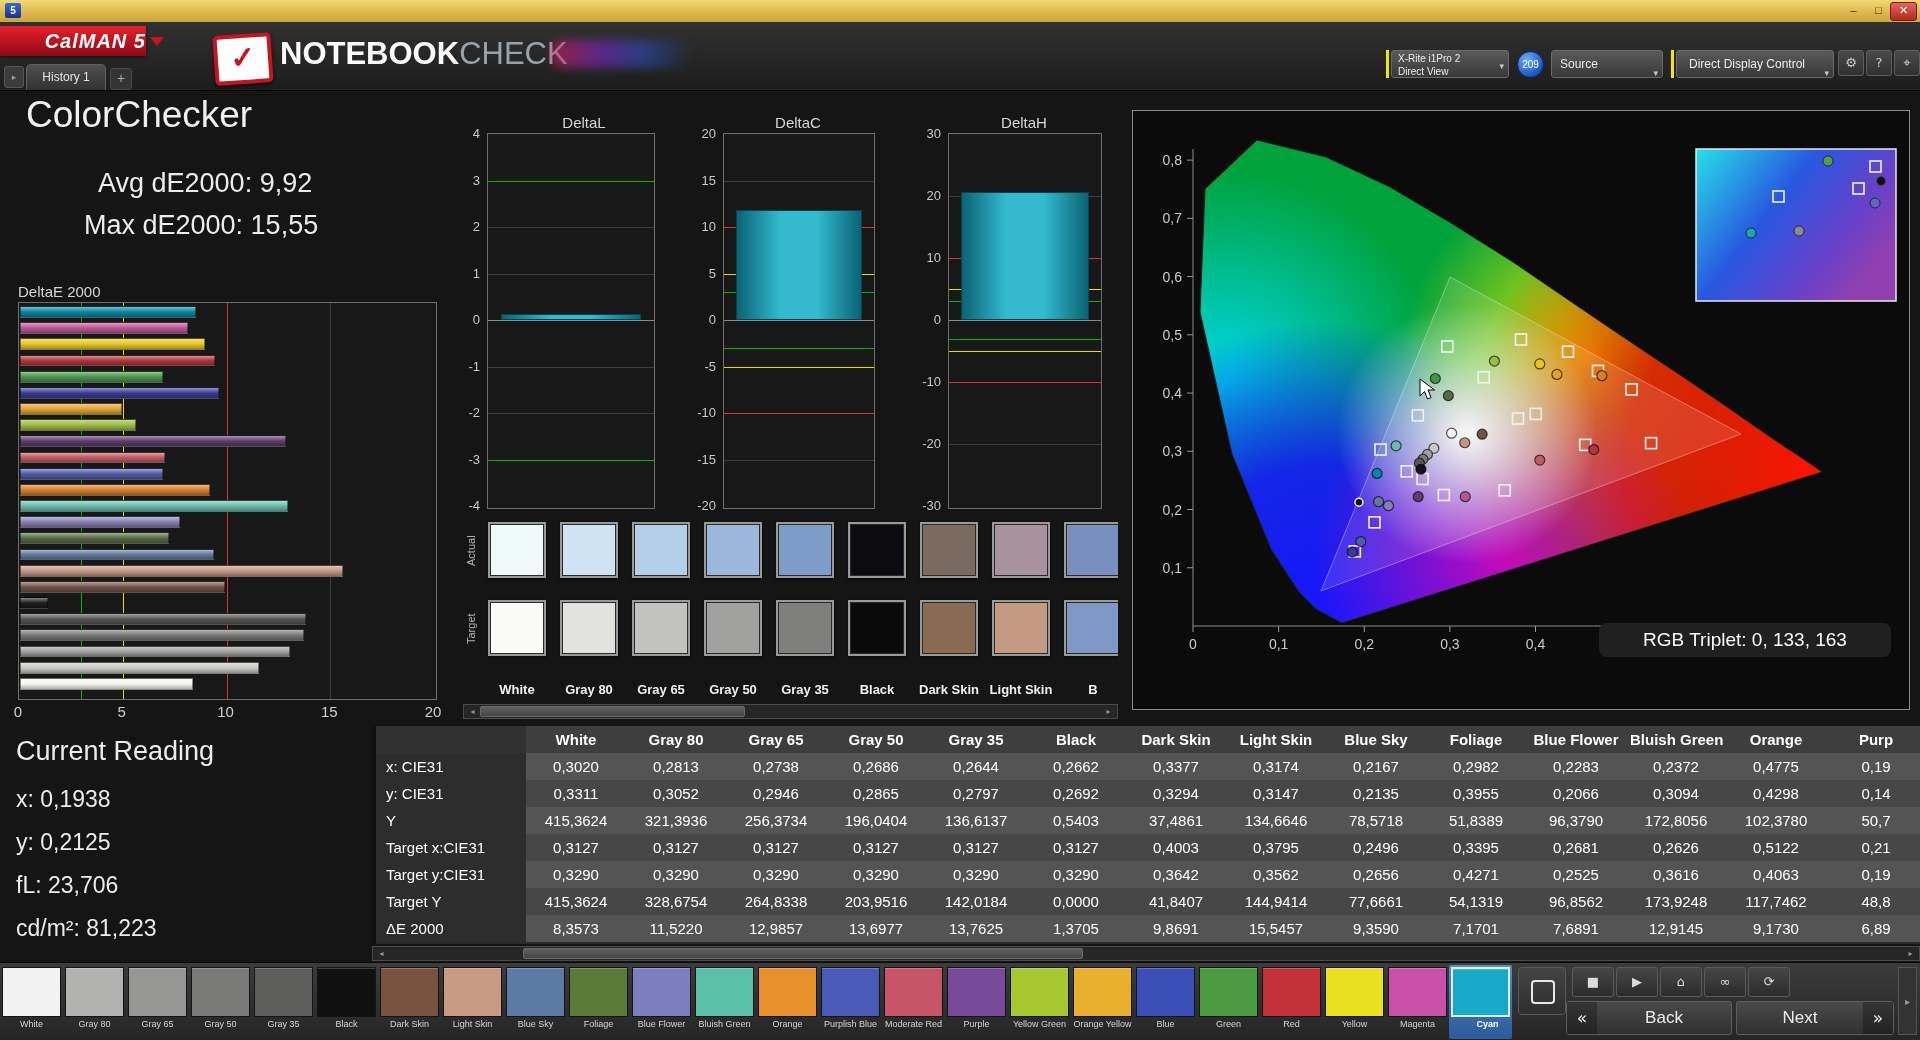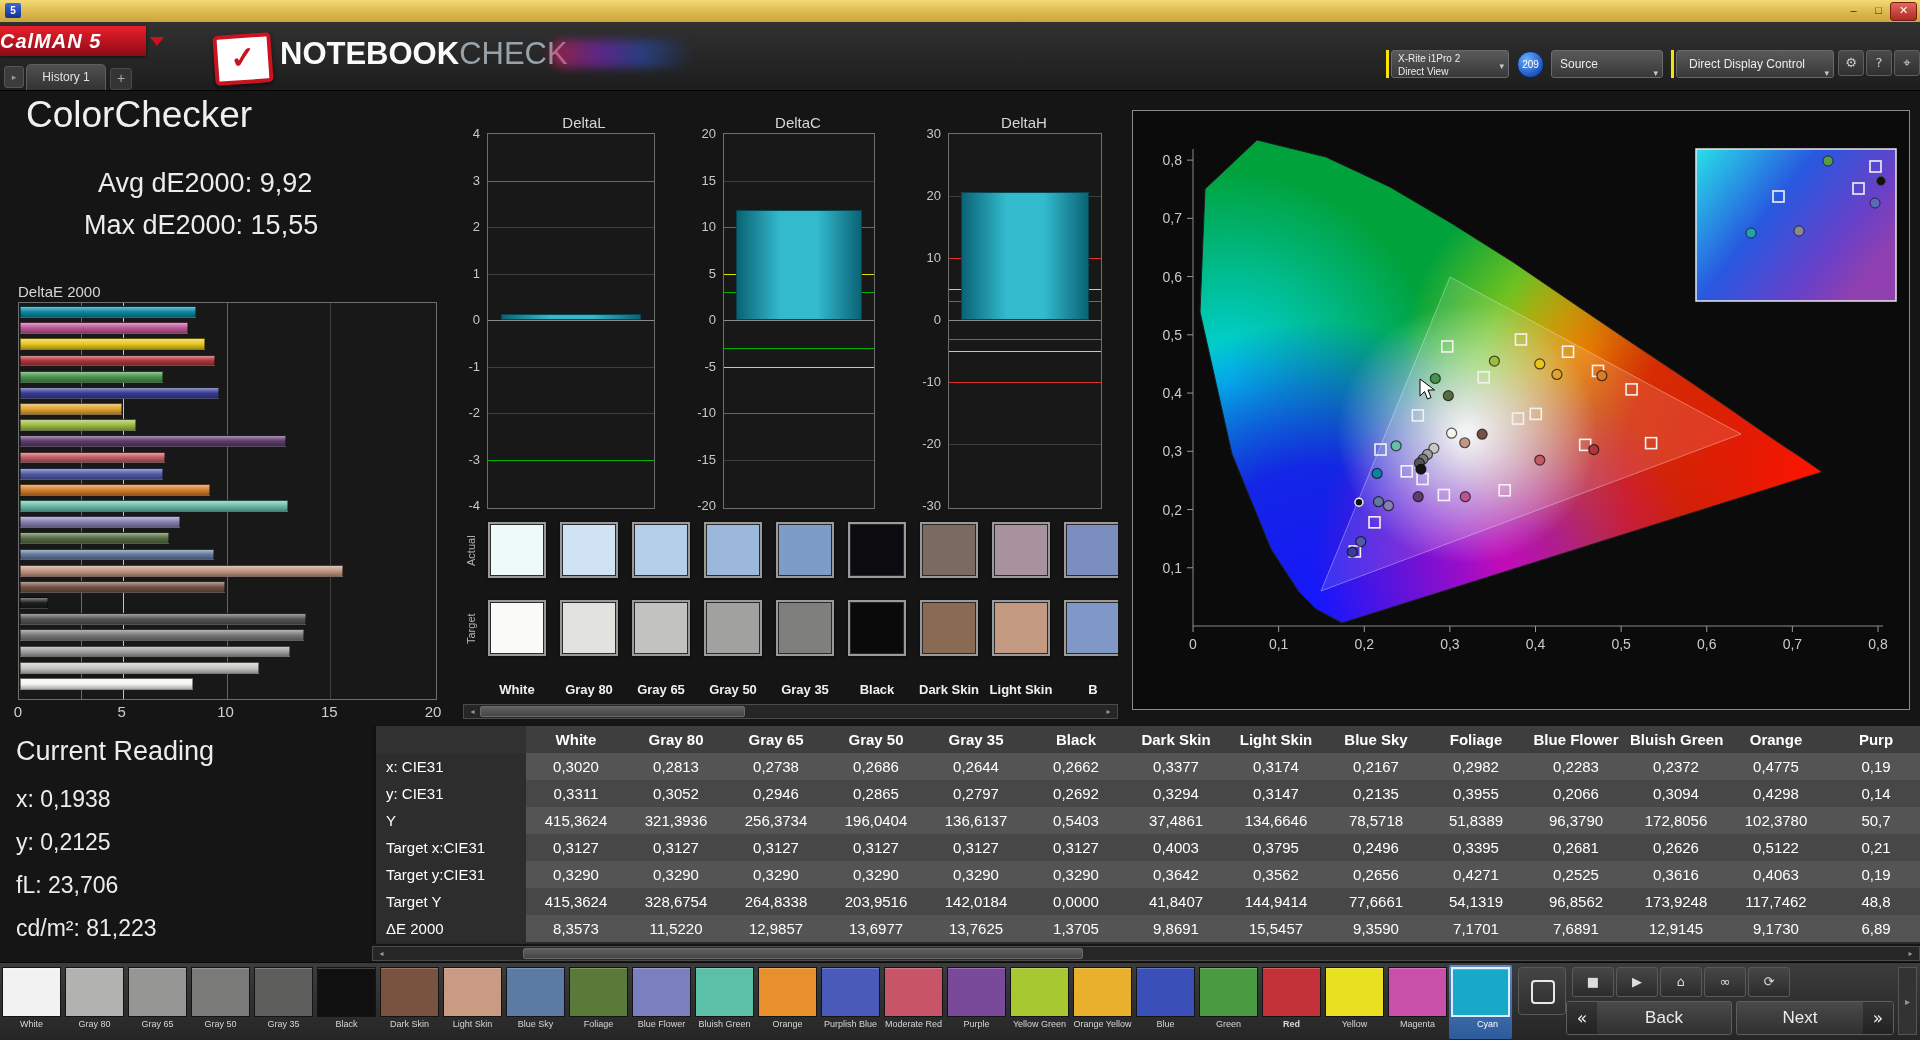--- a/index.html
+++ b/index.html
@@ -7,21 +7,21 @@
   
   #titlebar{position:absolute;left:0;top:0;width:1920px;height:22px;background:linear-gradient(#f2da74,#dcb94e 55%,#caa53c);border-bottom:1px solid #8a6f1e;}
   .app-icon{position:absolute;left:5px;top:3px;width:16px;height:15px;background:linear-gradient(#3a6ae0,#16308a);color:#fff;font-size:10px;font-weight:bold;text-align:center;line-height:15px;border-radius:2px;}
   .win-title{position:absolute;left:0;right:0;top:3px;text-align:center;font-size:12px;color:#221a00;}
   .win-btn{position:absolute;top:2px;width:25px;height:17px;text-align:center;line-height:16px;font-size:11px;color:#332a08;cursor:default;}
   #btn-min{right:54px}
   #btn-max{right:29px}
   #btn-close{right:3px;background:linear-gradient(#e0695e,#b02a20);color:#fff;border-radius:3px;border:1px solid #7a1a12;line-height:15px;}
   
   #toolbar{position:absolute;top:22px;left:0;width:1920px;height:68px;background:linear-gradient(#313131,#1d1d1d);border-bottom:1px solid #000;}
-  #calman-logo{position:absolute;left:0;top:4px;width:146px;height:30px;background:linear-gradient(#e8202c,#8e0a14);color:#fff;font-style:italic;font-weight:bold;font-size:20px;text-align:left;line-height:30px;letter-spacing:1px;box-shadow:0 1px 3px rgba(0,0,0,.6);}
+  #calman-logo{position:absolute;left:0;top:4px;width:146px;height:30px;background:linear-gradient(#e8202c,#8e0a14);color:#fff;font-style:italic;font-weight:bold;font-size:20px;text-align:right;line-height:30px;letter-spacing:1px;box-shadow:0 1px 3px rgba(0,0,0,.6);}
   #calman-dd{position:absolute;left:150px;top:15px;width:0;height:0;border-left:7px solid transparent;border-right:7px solid transparent;border-top:9px solid #d01020;}
   #tab-scroll{position:absolute;left:4px;top:44px;width:18px;height:20px;background:#3c3c3c;border:1px solid #555;border-radius:3px;color:#999;font-size:9px;text-align:center;line-height:20px;font-family:"DejaVu Sans",sans-serif;}
   #tab{position:absolute;left:26px;top:42px;width:78px;height:25px;background:linear-gradient(#505050,#323232);border:1px solid #606060;border-bottom:none;border-radius:5px 5px 0 0;color:#e2e2e2;font-size:12px;text-align:center;line-height:25px;}
   #tab-add{position:absolute;left:110px;top:46px;width:20px;height:20px;background:#343434;border:1px solid #4a4a4a;border-radius:3px;color:#aaa;font-size:14px;text-align:center;line-height:18px;}
   #nbc{position:absolute;left:212px;top:6px;width:480px;height:58px;}
   #nbc-icon{position:absolute;left:2px;top:6px;width:50px;height:42px;background:#fff;border:4px solid #c81420;border-radius:5px;color:#c81420;font-size:30px;font-weight:bold;text-align:center;line-height:40px;transform:rotate(-4deg);box-shadow:0 2px 4px rgba(0,0,0,.6);}
   #nbc-text{position:absolute;left:68px;top:8px;font-size:31px;font-weight:bold;white-space:nowrap;}
   #nbc-text .bold{color:#fafafa;}
   #nbc-text .light{color:#98a2aa;font-weight:normal;}
   #nbc-smear{position:absolute;left:340px;top:12px;width:140px;height:28px;background:linear-gradient(90deg,rgba(230,30,90,.55),rgba(140,40,230,.5) 35%,rgba(40,90,230,.45) 65%,rgba(40,90,230,0));filter:blur(5px);border-radius:10px;}
@@ -87,21 +87,21 @@
   #data-table td.val{text-align:center;}
   #table-scroll{left:372px;top:946px;width:1548px;height:15px;}
   #table-thumb{left:150px;width:560px;}
   
   #bottombar{position:absolute;left:0;top:962px;width:1920px;height:78px;background:linear-gradient(#3c3c3c,#252525);border-top:1px solid #0a0a0a;}
   .bswatch{position:absolute;top:2px;width:63px;height:74px;box-sizing:border-box;}
   .bswatch .blk{position:absolute;left:2px;right:2px;top:2px;height:50px;border:1px solid #141414;box-shadow:inset 0 1px 0 rgba(255,255,255,.22);box-sizing:border-box;}
   .bswatch .lbl{position:absolute;left:0;right:0;top:55px;font-size:9px;line-height:9px;text-align:center;color:#d6d6d6;}
   .bswatch.sel{background:linear-gradient(#5a8ac8,#2c5a9a);border-radius:2px;}
   .bswatch.sel .blk{border:2px solid #dceeff;}
-  .bswatch.sel .lbl{color:#fff;font-weight:normal;margin-left:14px;}
+  .bswatch.sel .lbl{color:#fff;font-weight:bold;margin-left:14px;}
   #layout-btn{position:absolute;left:1518px;top:4px;width:48px;height:48px;background:linear-gradient(#454545,#2e2e2e);border:1px solid #5a5a5a;border-radius:4px;box-sizing:border-box;}
   .layout-ico{position:absolute;left:12px;top:12px;width:20px;height:20px;border:2.5px solid #e8e8e8;border-radius:4px;}
   .tbtn{position:absolute;top:4px;width:42px;height:30px;background:linear-gradient(#464646,#2c2c2c);border:1px solid #5a5a5a;border-radius:3px;color:#ddd;text-align:center;line-height:28px;font-size:13px;font-family:"DejaVu Sans",sans-serif;box-sizing:border-box;}
   .navbtn{position:absolute;top:38px;height:34px;background:linear-gradient(#4a4a4a,#303030);border:1px solid #5e5e5e;border-radius:3px;color:#ececec;display:flex;align-items:stretch;box-sizing:border-box;}
   .navbtn .chev{width:30px;background:rgba(0,0,0,.28);text-align:center;line-height:32px;font-size:17px;font-family:"DejaVu Sans",sans-serif;}
   .navbtn .navlab{flex:1;text-align:center;line-height:32px;font-size:17px;}
   #back-btn{left:1566px;width:166px;}
   #next-btn{left:1736px;width:158px;}
   #scrollr-btn{position:absolute;left:1898px;top:4px;width:19px;height:68px;background:#333;border:1px solid #555;color:#999;text-align:center;line-height:68px;font-size:10px;font-family:"DejaVu Sans",sans-serif;box-sizing:border-box;}
 </style>
@@ -454,20 +454,21 @@
       <rect x="720" y="72" width="11" height="11" fill="none" stroke="#f2f2f2" stroke-width="1.6"></rect>
       <rect x="737" y="50" width="11" height="11" fill="none" stroke="#f2f2f2" stroke-width="1.6"></rect>
       <circle cx="695" cy="50" r="5" fill="#5a9a4a" stroke="rgba(0,0,0,.6)"></circle>
       <circle cx="618" cy="122" r="5" fill="#28a0a8" stroke="rgba(0,0,0,.6)"></circle>
       <circle cx="666" cy="120" r="5" fill="#8a8a92" stroke="rgba(0,0,0,.6)"></circle>
       <circle cx="742" cy="92" r="5" fill="#5a6ab8" stroke="rgba(0,0,0,.6)"></circle>
       <circle cx="748" cy="70" r="4.5" fill="#111111" stroke="#444444"></circle>
     </g>
     <path d="M287 268 l0 17 l4.5 -4.5 l3 7.5 l3.5 -1.5 l-3 -7.5 l6.5 0 Z" fill="#ffffff" stroke="#000000" stroke-width="1"></path>
   </svg>
+  <div id="rgb-triplet">RGB Triplet: 0, 133, 163</div>
 </div>
 
 <div id="table-wrap">
   <table id="data-table">
       <colgroup>
         <col style="width: 150px;">
         <col style="width: 100px;">
         <col style="width: 100px;">
         <col style="width: 100px;">
         <col style="width: 100px;">
@@ -721,21 +722,21 @@
       <div class="lbl">Orange Yellow</div>
     </div>
     <div class="bswatch" style="left: 1134px;">
       <div class="blk" style="background: rgb(58, 80, 184);"></div>
       <div class="lbl">Blue</div>
     </div>
     <div class="bswatch" style="left: 1197px;">
       <div class="blk" style="background: rgb(74, 154, 66);"></div>
       <div class="lbl">Green</div>
     </div>
-    <div class="bswatch" style="left: 1260px; font-weight: bold;">
+    <div class="bswatch" style="left: 1260px;">
       <div class="blk" style="background: rgb(194, 48, 56);"></div>
       <div class="lbl">Red</div>
     </div>
     <div class="bswatch" style="left: 1323px;">
       <div class="blk" style="background: rgb(232, 224, 32);"></div>
       <div class="lbl">Yellow</div>
     </div>
     <div class="bswatch" style="left: 1386px;">
       <div class="blk" style="background: rgb(200, 80, 168);"></div>
       <div class="lbl">Magenta</div>

